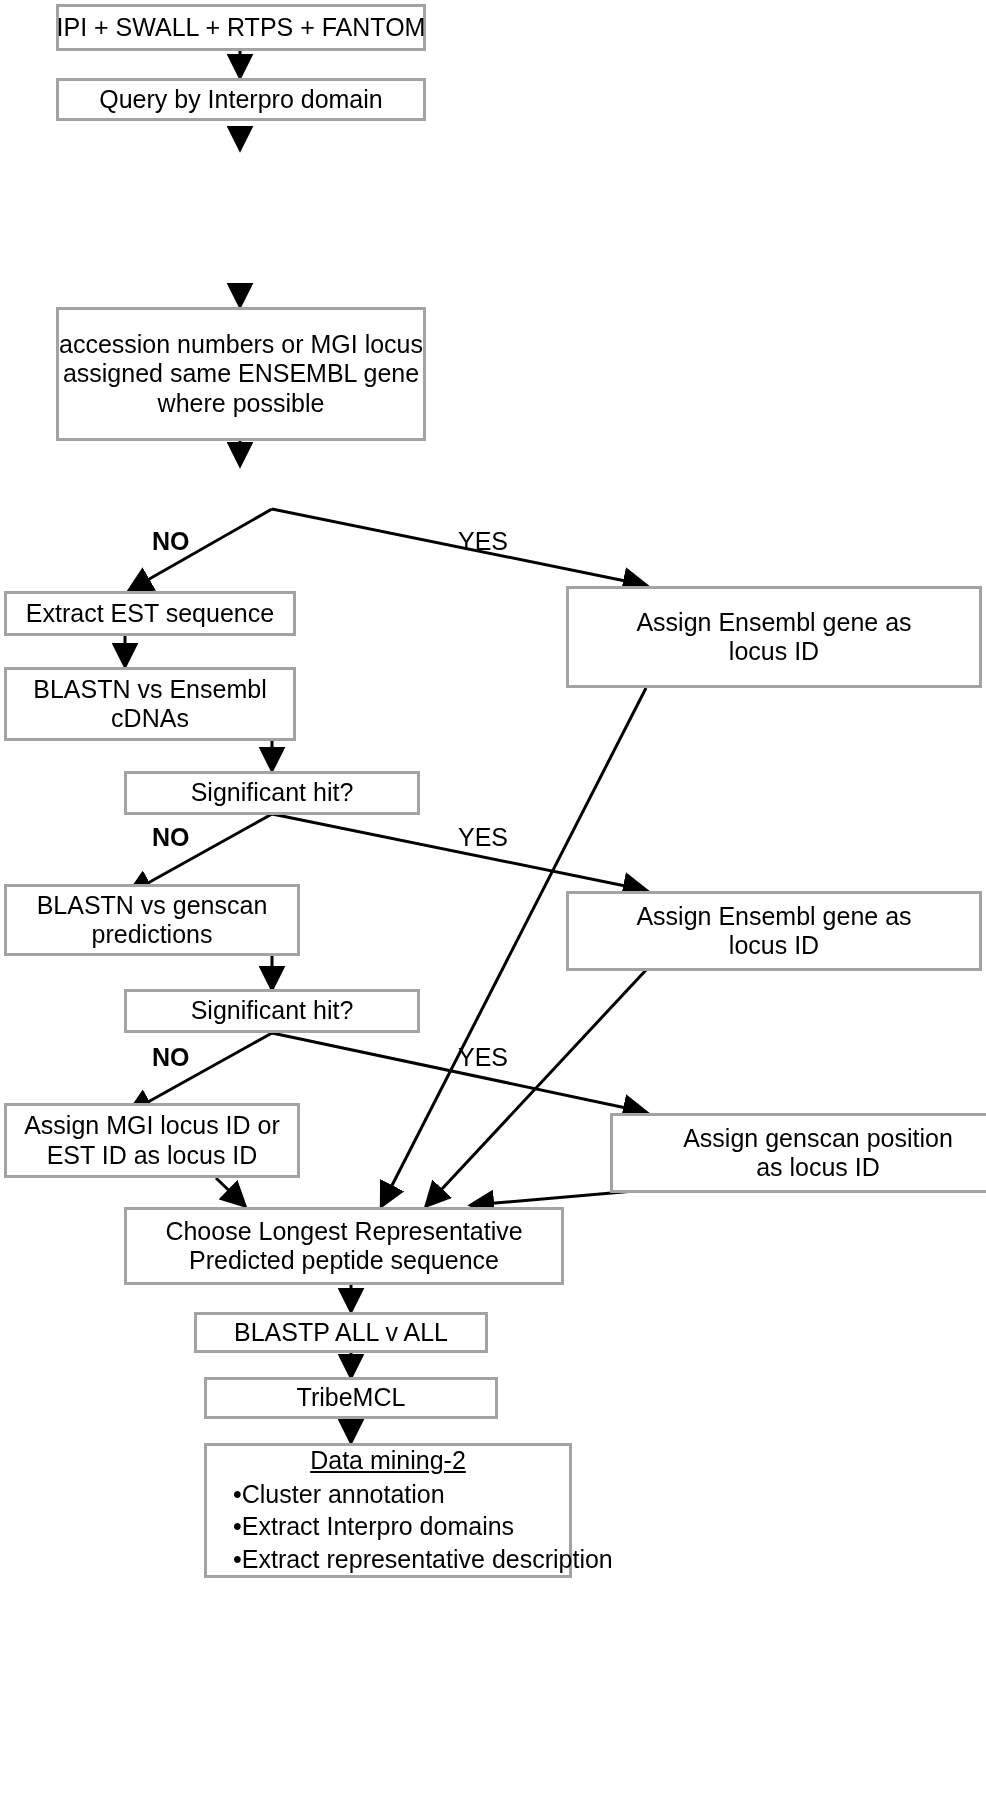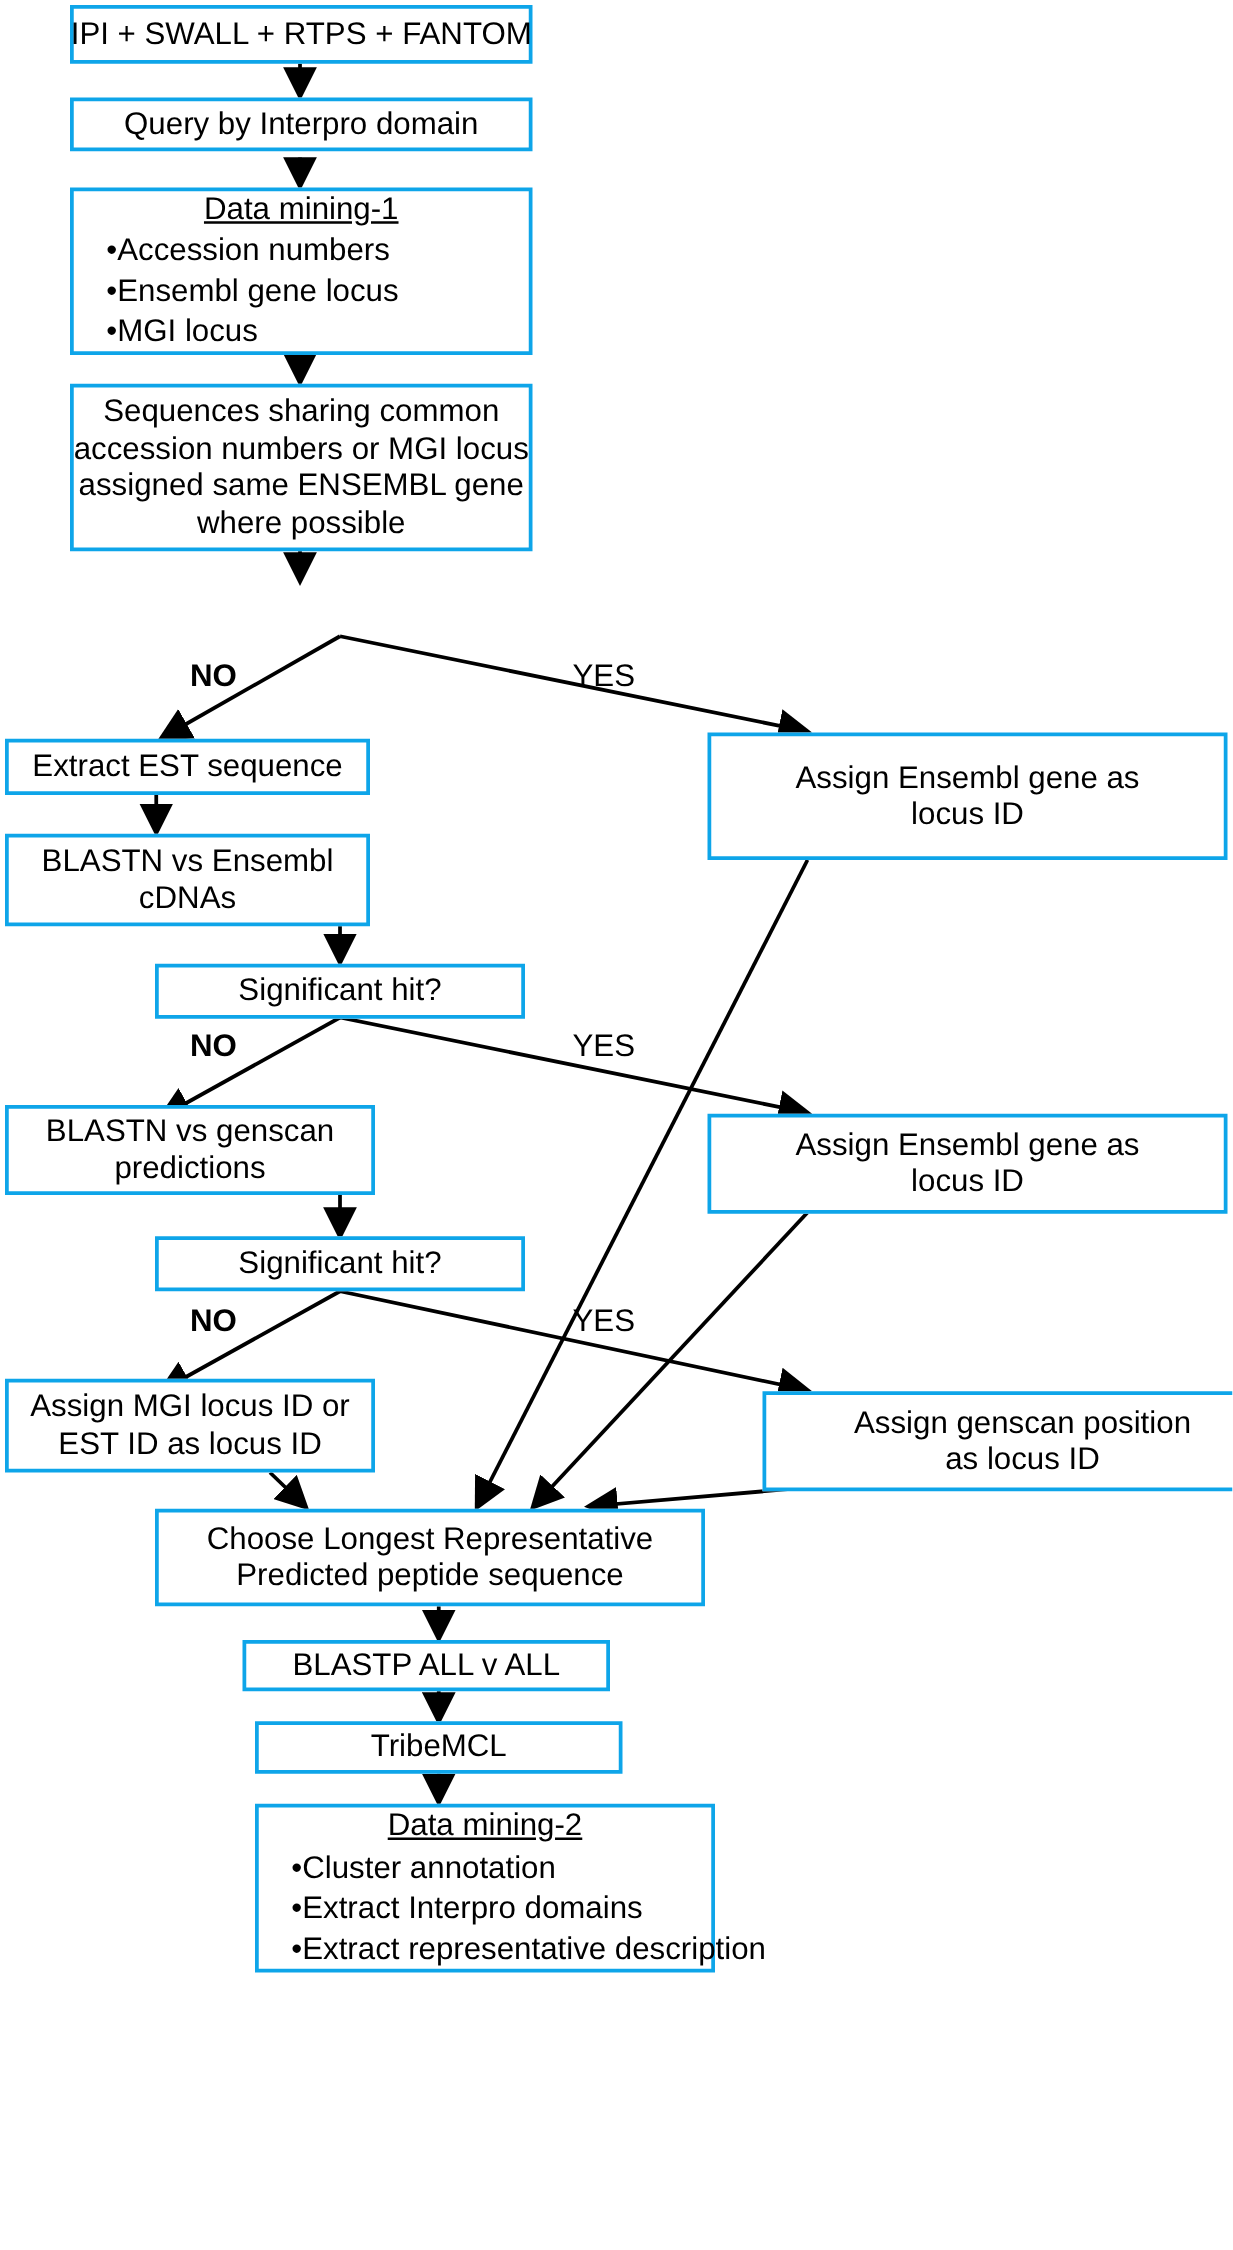--- a/index.html
+++ b/index.html
@@ -10,21 +10,21 @@
   #canvas{
     position:relative;
     width:986px;
     height:1800px;
     background:#ffffff;
     overflow:hidden;
   }
   .node{
     position:absolute;
     box-sizing:border-box;
-    border:3px solid #0ea5e9;
+    border:3px solid #a3a3a3;
     background:#ffffff;
     display:flex;
     flex-direction:column;
     align-items:center;
     justify-content:center;
     text-align:center;
     line-height:1.18;
     font-size:25px;
     z-index:3;
   }
@@ -119,31 +119,22 @@
   </svg>
 
   <div class="node" style="left:56px;top:4px;width:370px;height:47px;">
     <span class="line">IPI + SWALL + RTPS + FANTOM</span>
   </div>
 
   <div class="node" style="left:56px;top:78px;width:370px;height:43px;">
     <span class="line">Query by Interpro domain</span>
   </div>
 
-  <div class="node list" style="left:56px;top:150px;width:370px;height:134px;">
-    <span class="title">Data mining-1</span>
-    <span class="bullets">
-      <span class="bullet">Accession numbers</span>
-      <span class="bullet">Ensembl gene locus</span>
-      <span class="bullet">MGI locus</span>
-    </span>
-  </div>
 
   <div class="node" style="left:56px;top:307px;width:370px;height:134px;">
-    <span class="line">Sequences sharing common</span>
     <span class="line">accession numbers or MGI locus</span>
     <span class="line">assigned same ENSEMBL gene</span>
     <span class="line">where possible</span>
   </div>
 
 
   <div class="node" style="left:4px;top:591px;width:292px;height:45px;">
     <span class="line">Extract EST sequence</span>
   </div>
 

